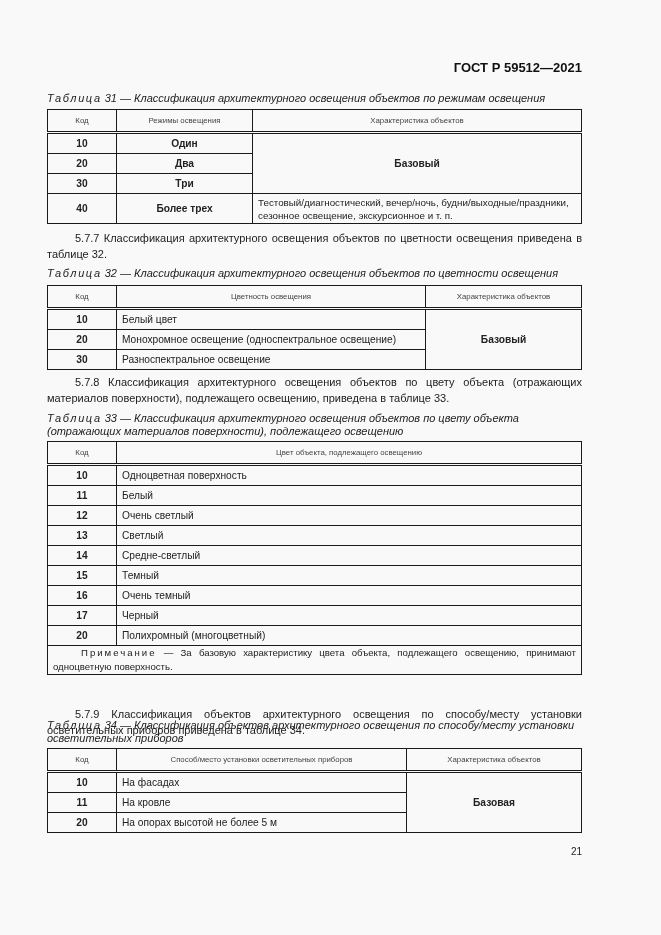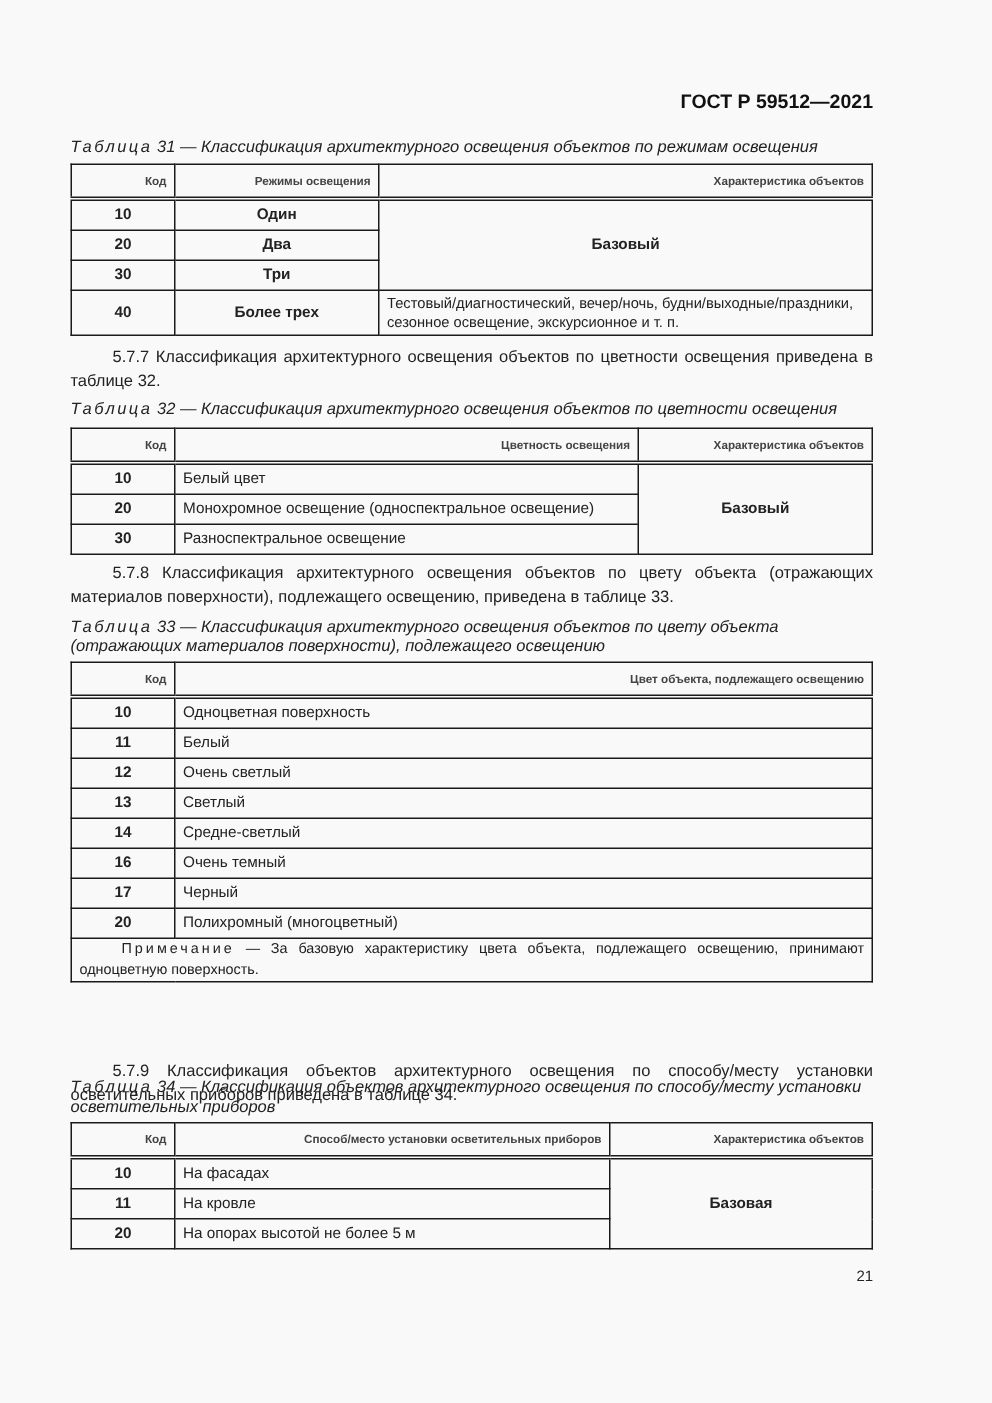--- a/index.html
+++ b/index.html
@@ -19,21 +19,21 @@
     text-indent: 28px; text-align: justify; color: #222;
   }
   table.gt {
     position: absolute; left: 47px; width: 535px; border-collapse: collapse;
     font-size: 10.2px; color: #222;
   }
   table.gt td, table.gt th {
     border: 1.3px solid #1a1a1a; padding: 0 5px; vertical-align: middle;
   }
   table.gt th {
-    font-weight: bold; font-size: 7.8px; color: #444; height: 21px; text-align: right;
+    font-weight: normal; font-size: 7.8px; color: #444; height: 21px; text-align: center;
     border-bottom: 3.5px double #1a1a1a;
   }
   table.gt td { height: 19px; }
   td.c { text-align: center; font-weight: bold; }
   td.l { text-align: left; }
   td.note { text-indent: 28px; font-size: 9.6px; line-height: 14px; padding: 2px 6px 3px 6px; text-align: justify; }
   td.note .spaced { letter-spacing: 2px; }
   .pagenum { position: absolute; top: 846px; left: 571px; font-size: 10px; }
 </style>
 </head>
@@ -133,20 +133,24 @@
       </tr>
   <tr>
         <td class="c">13</td>
         <td class="l">Светлый</td>
       </tr>
   <tr>
         <td class="c">14</td>
         <td class="l">Средне-светлый</td>
       </tr>
   <tr>
+        <td class="c">15</td>
+        <td class="l">Темный</td>
+      </tr>
+  <tr>
         <td class="c">16</td>
         <td class="l">Очень темный</td>
       </tr>
   <tr>
         <td class="c">17</td>
         <td class="l">Черный</td>
       </tr>
   <tr>
         <td class="c">20</td>
         <td class="l">Полихромный (многоцветный)</td>

